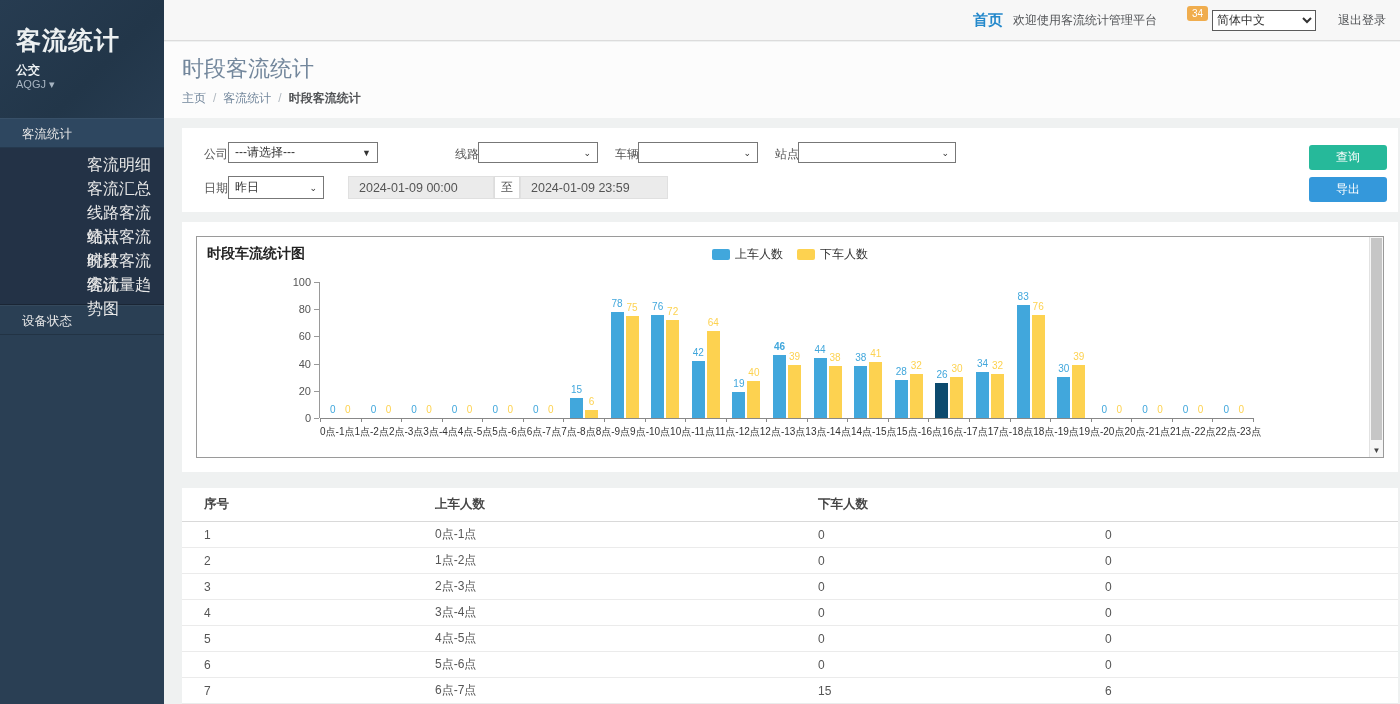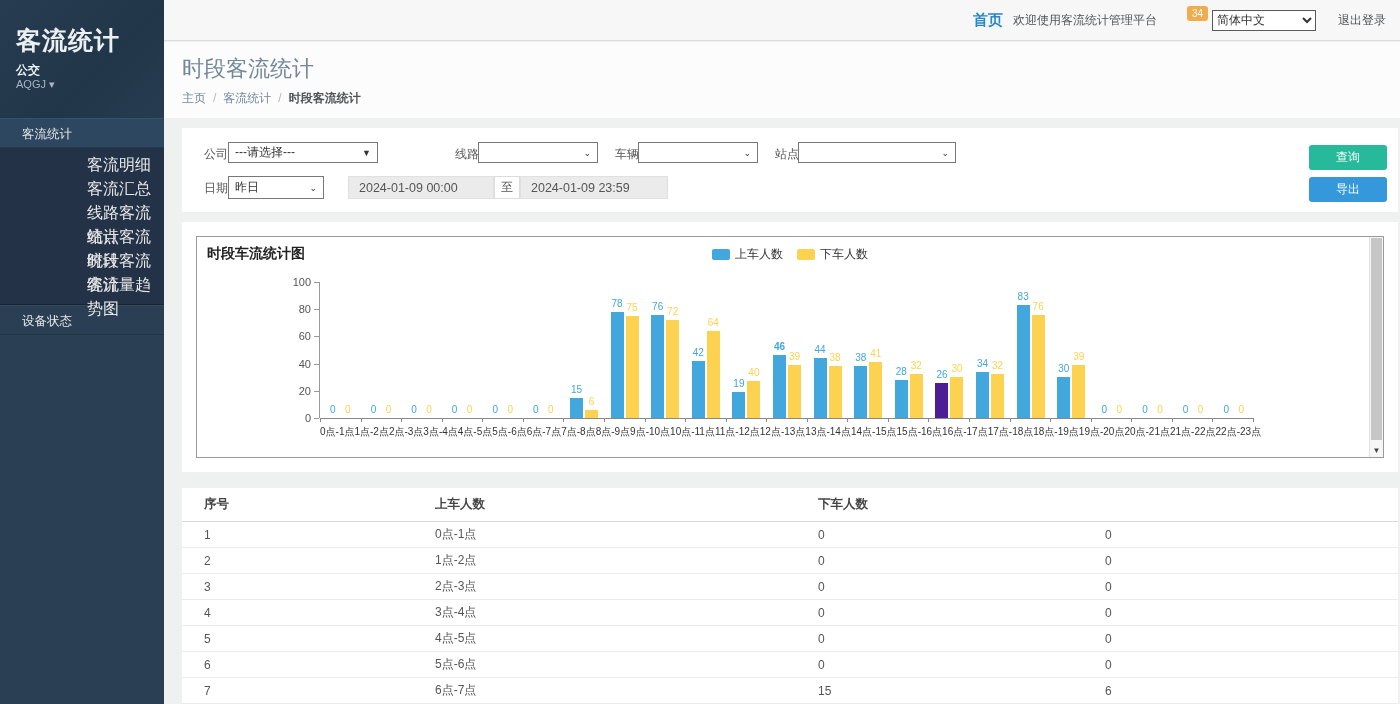--- a/index.html
+++ b/index.html
@@ -348,21 +348,21 @@
           </div>
           <div class="cat-cell">
             <div class="bar" style="height: 38.08px; background: rgb(65, 167, 220);">
               <span class="val" style="color: rgb(65, 167, 220);">28</span>
             </div>
             <div class="bar" style="height: 43.52px; background: rgb(253, 210, 80);">
               <span class="val" style="color: rgb(253, 210, 80);">32</span>
             </div>
           </div>
           <div class="cat-cell">
-            <div class="bar" style="height: 35.36px; background: #4c1d95;">
+            <div class="bar" style="height: 35.36px; background: #0c4a6e;">
               <span class="val" style="color: rgb(65, 167, 220);">26</span>
             </div>
             <div class="bar" style="height: 40.8px; background: rgb(253, 210, 80);">
               <span class="val" style="color: rgb(253, 210, 80);">30</span>
             </div>
           </div>
           <div class="cat-cell">
             <div class="bar" style="height: 46.24px; background: rgb(65, 167, 220);">
               <span class="val" style="color: rgb(65, 167, 220);">34</span>
             </div>

